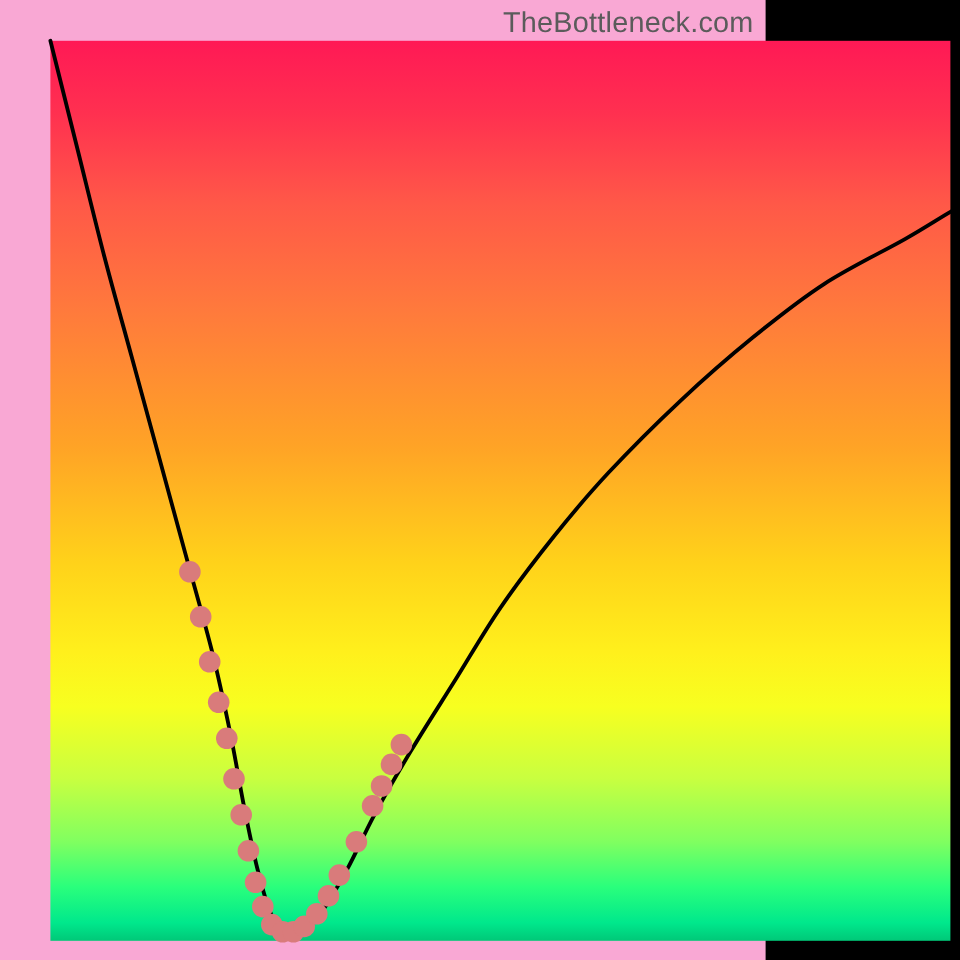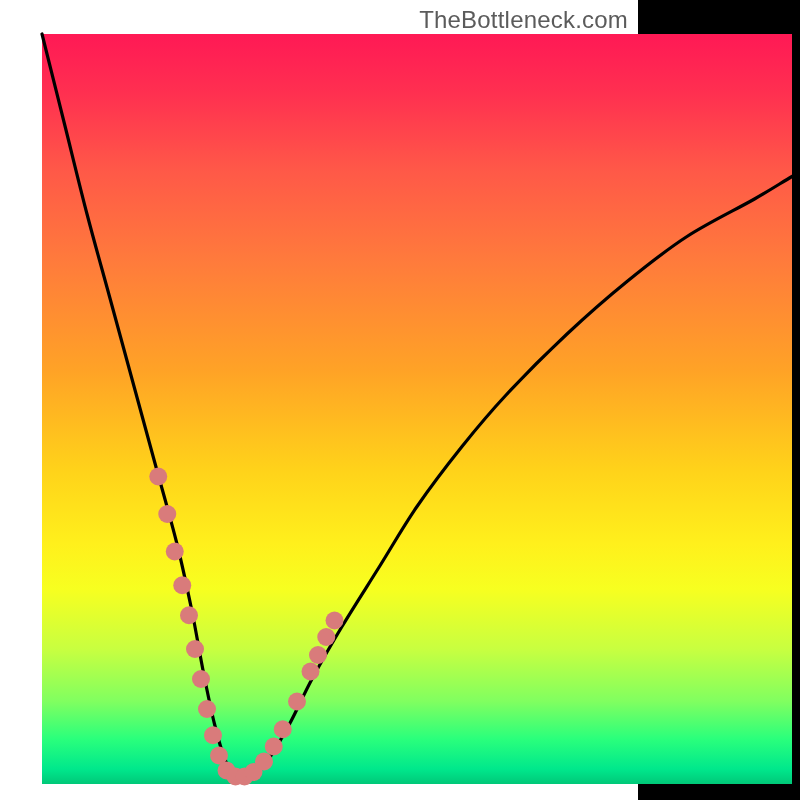--- a/index.html
+++ b/index.html
@@ -10,21 +10,21 @@
     overflow: hidden;
     background: #000;
     font-family: Arial, Helvetica, sans-serif;
   }
   .frame {
     position: absolute;
     left: 0;
     top: 0;
     width: 638px;
     height: 800px;
-    background: #ffffff;
+    background: #f9a8d4;
   }
   .plot-area {
     position: absolute;
     left: 42px;
     top: 34px;
     width: 750px;
     height: 750px;
     
     background: linear-gradient(to bottom,
         #ff1955 0%,

